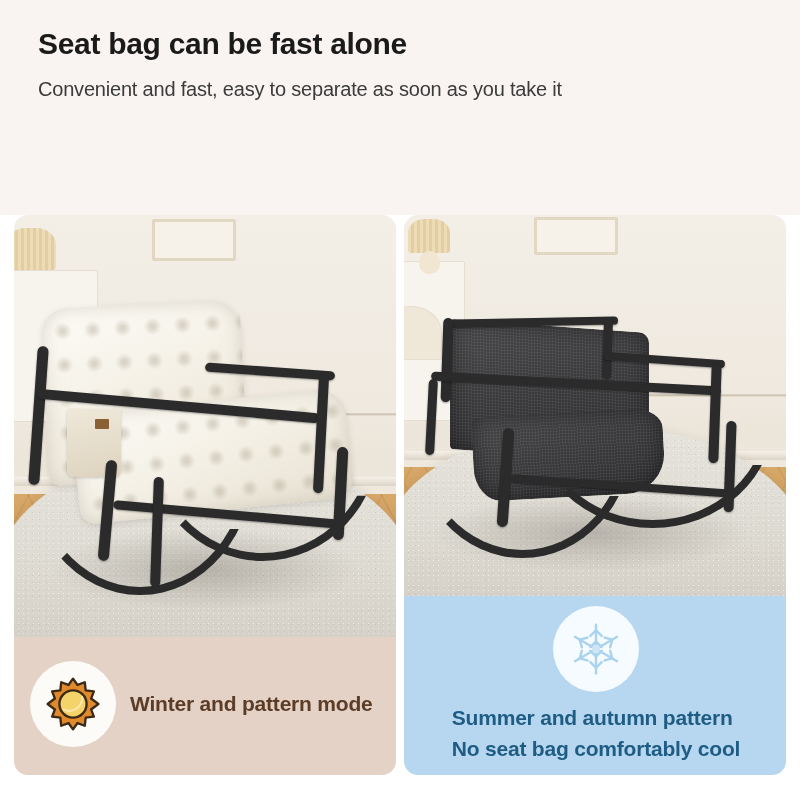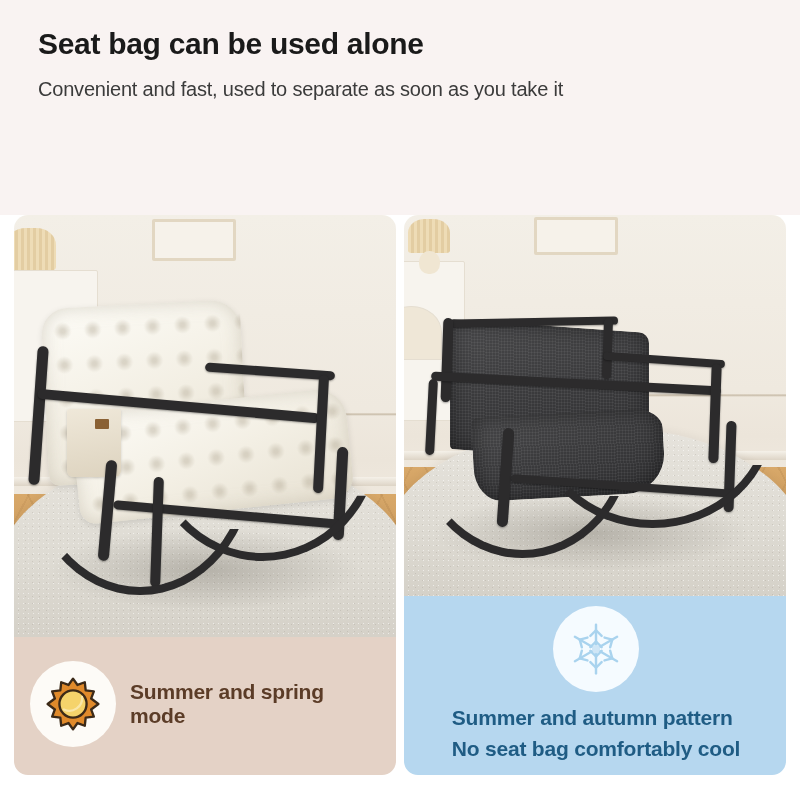--- a/index.html
+++ b/index.html
@@ -235,22 +235,22 @@
     line-height: 1.14;
     letter-spacing: -0.2px;
   }
   .warm .cap-line { color: #5b3c27; }
   .cool .cap-line { color: #1f5c84; }
 </style>
 </head>
 <body>
 
 <div class="header">
-  <div class="title-main">Seat bag can be used alone</div>
-  <div class="title-note">Convenient and fast, used to separate as soon as you take it</div>
+  <div class="title-main">Seat bag can be fast alone</div>
+  <div class="title-note">Convenient and fast, easy to separate as soon as you take it</div>
 </div>
 
 <div class="panels">
 
   <div class="panel">
 
     <div class="photo">
       <div class="wall"></div>
       <div class="wall-rail"></div>
       <div class="baseboard"></div>
@@ -293,21 +293,21 @@
 
     <div class="caption warm">
       <div class="badge">
         <svg width="58" height="58" viewBox="0 0 64 64">
           <path d="M32 4 L37 11 L45 8 L46 17 L55 18 L52 26 L60 32 L52 38 L55 46 L46 47 L45 56 L37 53 L32 60 L27 53 L19 56 L18 47 L9 46 L12 38 L4 32 L12 26 L9 18 L18 17 L19 8 L27 11 Z" fill="#e08a2b" stroke="#3c2a18" stroke-width="2.6" stroke-linejoin="round"></path>
           <circle cx="32" cy="32" r="15" fill="#f5d36b" stroke="#3c2a18" stroke-width="2.6"></circle>
           <path d="M22 38 a14 14 0 0 0 20 -14" fill="none" stroke="#f9e6a8" stroke-width="2.4" stroke-linecap="round"></path>
         </svg>
       </div>
       <div class="cap-text">
-        <div class="cap-line">Summer and spring mode</div>
+        <div class="cap-line">Winter and pattern mode</div>
       </div>
     </div>
   </div>
 
   <div class="panel">
 
     <div class="photo">
       <div class="wall"></div>
       <div class="wall-rail"></div>
       <div class="baseboard"></div>

